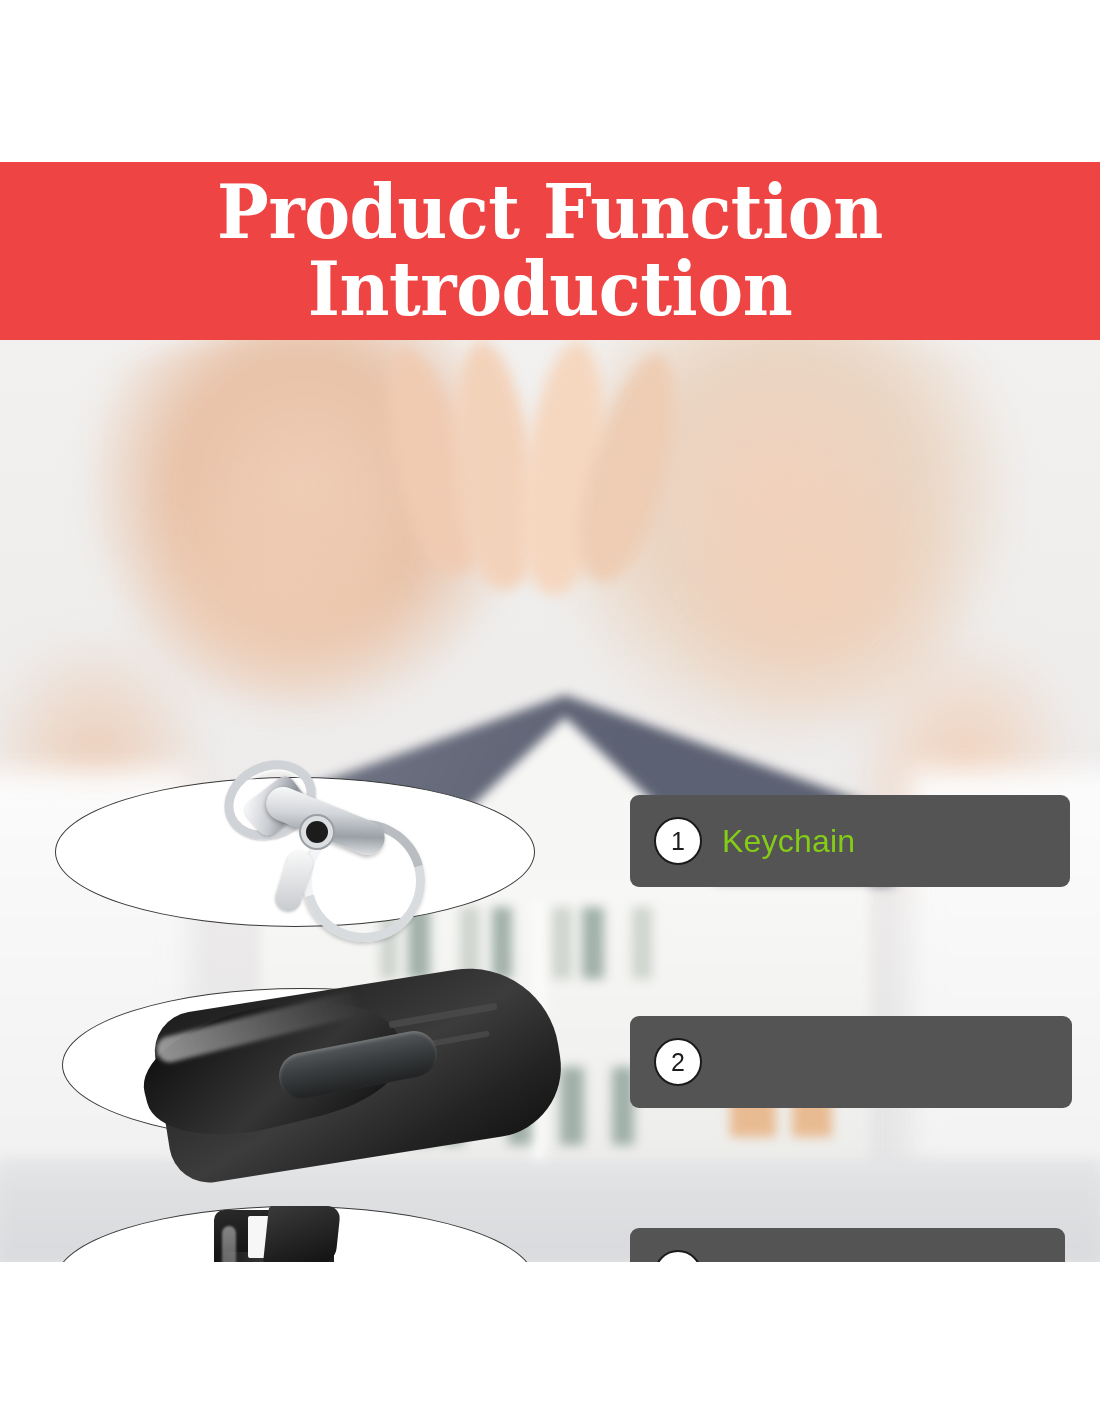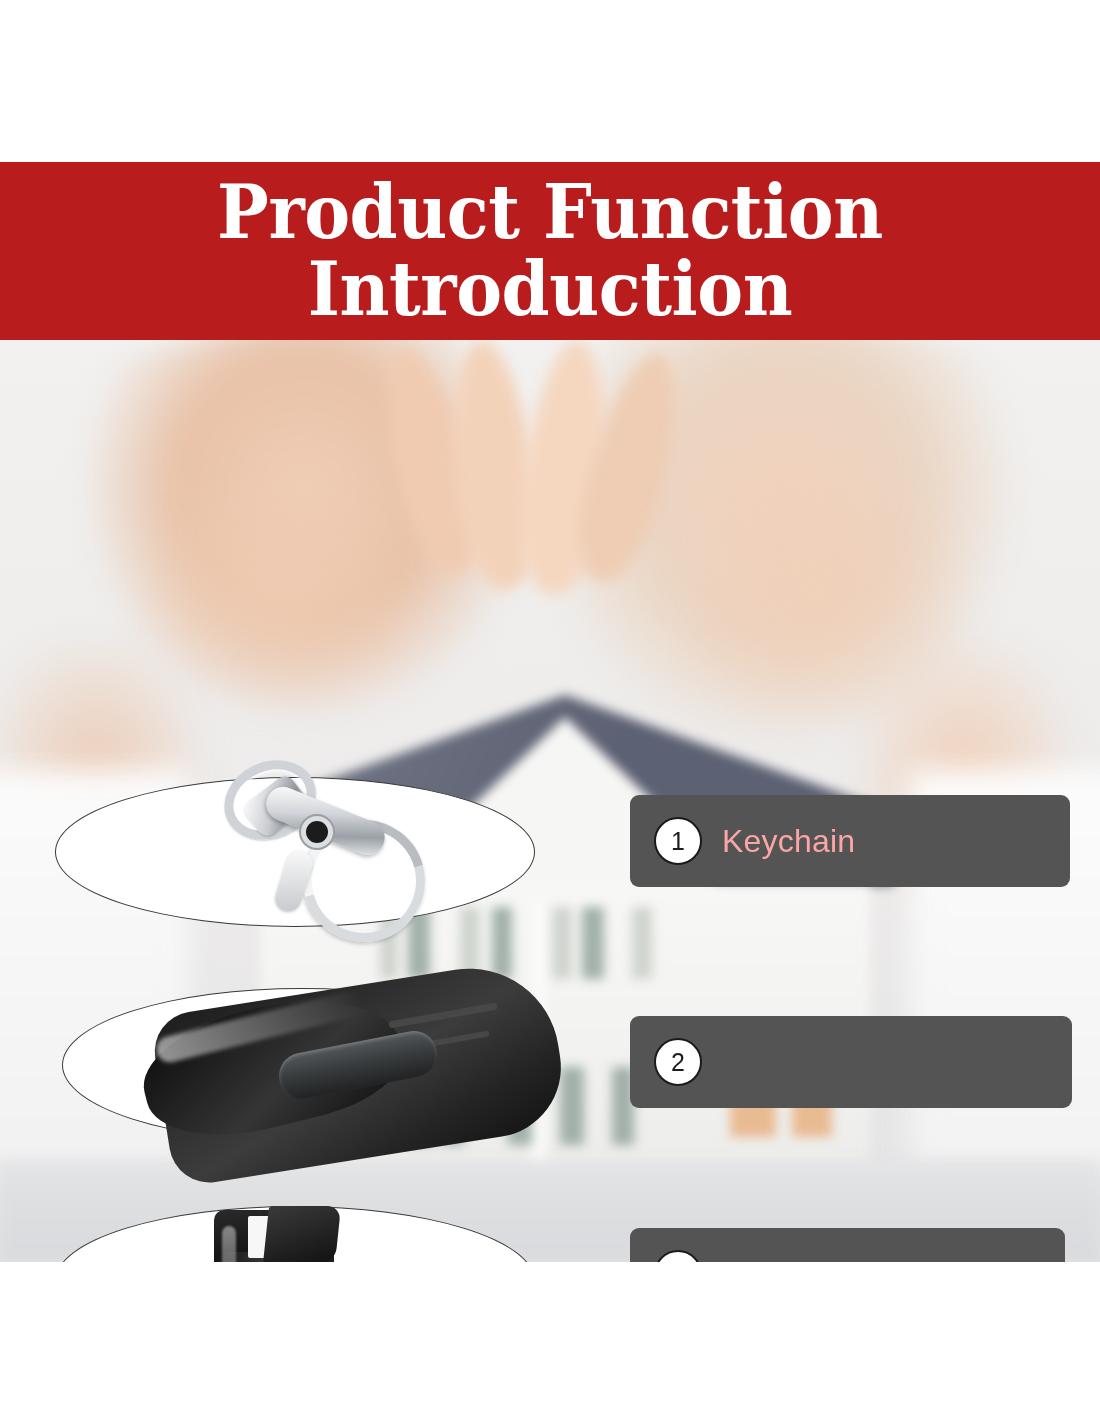--- a/index.html
+++ b/index.html
@@ -3,21 +3,21 @@
 <meta charset="utf-8">
 <style>
   html,body{margin:0;padding:0;background:#fff;}
   body{width:1100px;height:1422px;position:relative;overflow:hidden;
        font-family:"Liberation Sans",sans-serif;}
 
   .page{position:absolute;inset:0;background:#ffffff;}
 
   
   .header-band{position:absolute;left:0;top:162px;width:1100px;height:178px;
-               background:#b91c1c;overflow:hidden;}
+               background:#ef4444;overflow:hidden;}
   .header-title{position:absolute;left:0;top:0;width:1100px;height:178px;
                 display:flex;flex-direction:column;align-items:center;
                 justify-content:center;color:#ffffff;text-align:center;
                 font-family:"DejaVu Serif",serif;font-weight:700;
                 font-size:74px;line-height:0.98;letter-spacing:-0.5px;
                 transform:scaleX(0.93);transform-origin:center center;}
   .header-title .ln{display:block;white-space:nowrap;}
   .header-title .ln2{margin-top:4px;}
 
   
@@ -160,21 +160,21 @@
         padding-left:24px;}
   .chip-1{left:630px;top:455px;width:440px;height:92px;}
   .chip-2{left:630px;top:676px;width:442px;height:92px;}
   .chip-3{left:630px;top:888px;width:435px;height:92px;}
 
   .badge{width:44px;height:44px;min-width:44px;border-radius:50%;
          background:#ffffff;border:2px solid #1a1a1a;
          display:flex;align-items:center;justify-content:center;
          color:#1d1d1d;font-size:25px;font-weight:400;line-height:1;
          font-family:"Liberation Sans",sans-serif;}
-  .chip-label{margin-left:20px;color:#fca5a5;font-size:32px;font-weight:400;
+  .chip-label{margin-left:20px;color:#84cc16;font-size:32px;font-weight:400;
               white-space:nowrap;letter-spacing:0.2px;
               font-family:"Liberation Sans",sans-serif;}
 </style>
 </head>
 <body>
 
 <div class="page">
 
   <div class="header-band">
     <div class="header-title">

